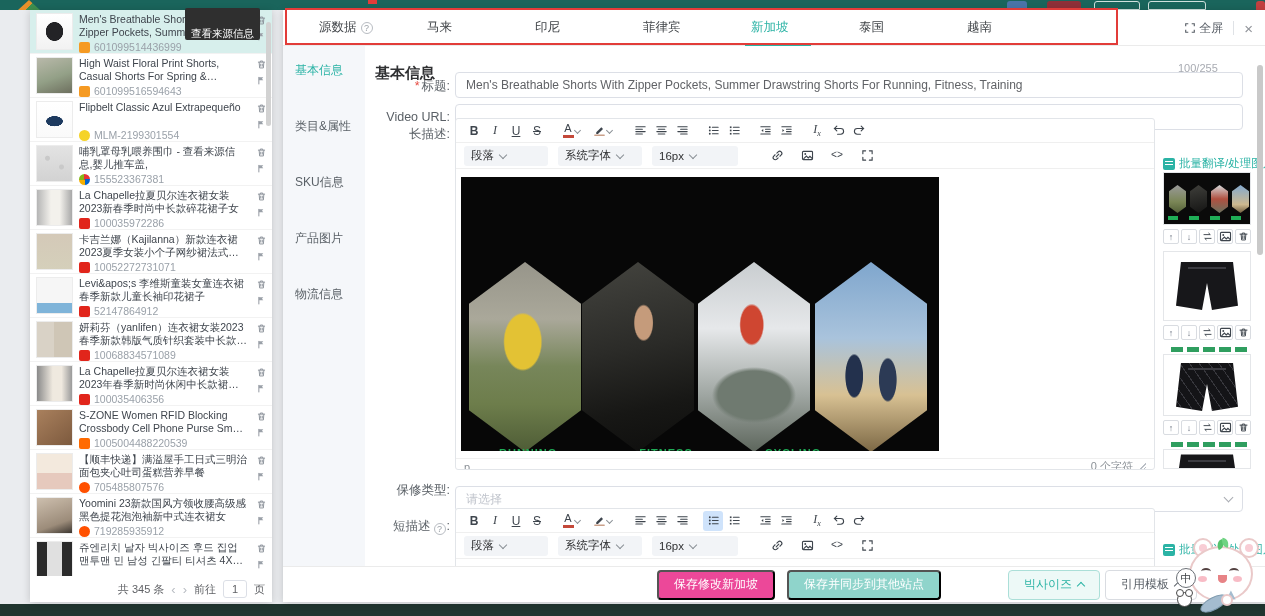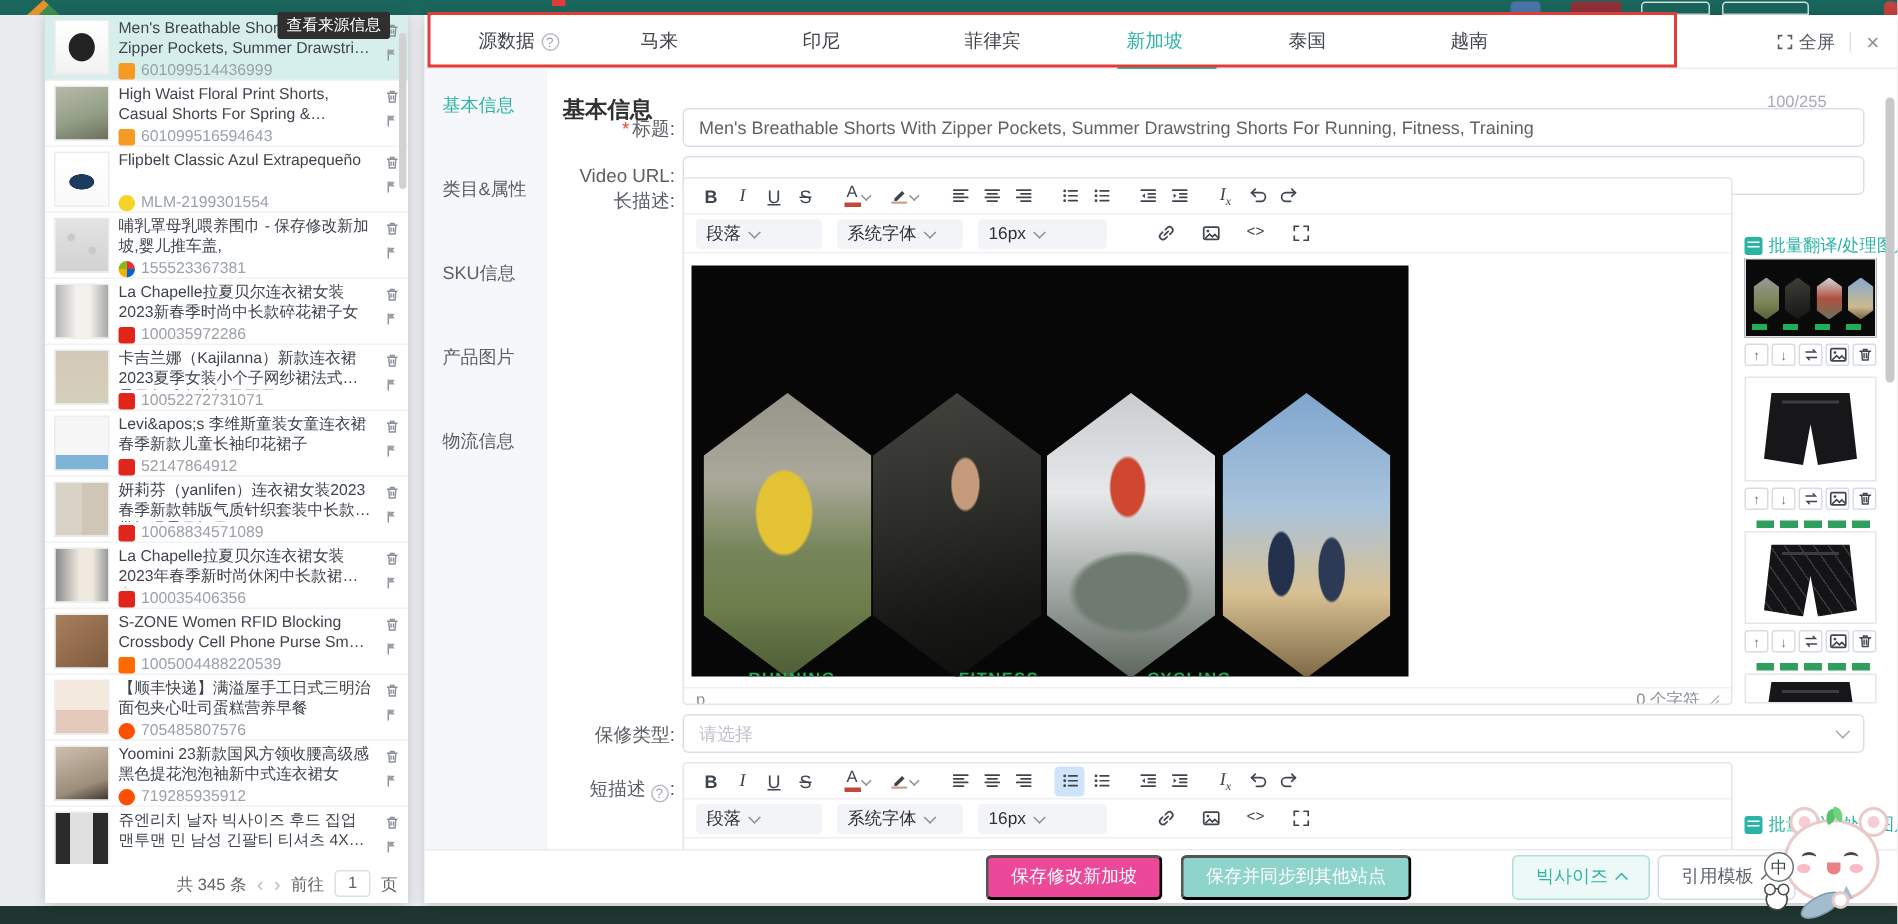--- a/index.html
+++ b/index.html
@@ -28,21 +28,21 @@
   .pico.circle{border-radius:50%;}
   .pid{font-size:10.5px;color:#9aa1a9;white-space:nowrap;}
   .pacts{width:14px;flex:none;display:flex;flex-direction:column;align-items:center;gap:5px;padding-top:2px;color:#8a9099;}
   .pacts svg{display:block;}
   .sb-scroll{position:absolute;right:1px;top:12px;width:5px;height:104px;border-radius:3px;background:#d2d2d2;z-index:12;}
   .pagebar{position:absolute;left:0;bottom:0;width:100%;height:26px;background:#fff;display:flex;
     align-items:center;justify-content:flex-end;gap:7px;padding-right:7px;font-size:11px;color:#606266;z-index:11;}
   .pg-arrow{color:#b8bcc2;font-size:13px;line-height:1;}
   .pg-input{width:24px;height:18px;border:1px solid #dcdfe6;border-radius:3px;text-align:center;
     font-size:11px;color:#606266;padding:0;}
-  .tooltip{position:absolute;left:185px;top:8px;height:18px;padding:0 6px;background:#2f2f2f;color:#fff;
+  .tooltip{position:absolute;left:185px;top:8px;height:18px;padding:16px 6px;background:#2f2f2f;color:#fff;
     font-size:10.5px;line-height:18px;border-radius:2px;z-index:40;white-space:nowrap;}
 
   
   .modal{position:absolute;left:283px;top:10px;width:982px;height:592px;background:#fff;
     box-shadow:0 1px 8px rgba(0,0,0,.18);z-index:10;overflow:hidden;}
   .tabbar{position:absolute;left:0;top:0;width:100%;height:36px;border-bottom:1px solid #ebebeb;
     display:flex;align-items:center;padding-left:12px;}
   .tab{width:108px;padding-left:24px;font-size:12.5px;color:#404448;position:relative;height:36px;
     display:flex;align-items:center;gap:4px;cursor:pointer;}
   .tab.active{color:#2bb3a5;}
@@ -59,21 +59,21 @@
   .snav-item.active{color:#2bb3a5;}
 
   .sec-title{position:absolute;left:92px;top:42px;font-size:15px;font-weight:bold;color:#303133;}
   .flabel{position:absolute;left:40px;width:127px;text-align:right;font-size:12.5px;color:#5a6066;}
   .req{color:#e64b42;margin-right:2px;}
   .tinput{position:absolute;left:172px;width:788px;height:26px;border:1px solid #dcdfe6;border-radius:4px;
     background:#fff;font-size:12px;color:#606266;padding:0 56px 0 10px;width:788px;}
   input.tinput{outline:none;}
   .counter{position:absolute;font-size:11px;color:#a8abb2;}
   .fake-select{position:absolute;left:172px;width:788px;height:26px;border:1px solid #dcdfe6;border-radius:4px;
-    display:flex;align-items:center;padding:0 10px;font-size:12px;color:#c0c4cc;}
+    display:flex;align-items:center;padding:0 10px;font-size:12px;color:#c0c4cc;margin-top:10px;}
   .chev{width:7px;height:7px;border-right:1.4px solid #a8abb2;border-bottom:1.4px solid #a8abb2;
     transform:rotate(45deg);margin-left:auto;margin-top:-3px;flex:none;}
 
   
   .rte{position:absolute;left:172px;width:700px;border:1px solid #e2e5e9;border-radius:3px;background:#fff;overflow:hidden;}
   .rt-row{display:flex;align-items:center;padding:0 8px;border-bottom:1px solid #efefef;}
   .rt-row1{height:24px;gap:1px;}
   .rt-row2{height:26px;gap:10px;}
   .rt-btn{width:20px;height:20px;display:flex;align-items:center;justify-content:center;color:#3e454d;
     font-size:12px;border-radius:3px;flex:none;}
@@ -285,21 +285,21 @@
             <svg width="10" height="11" viewBox="0 0 14 14">
               <path d="M4 2v10.4" stroke="#8a9099" stroke-width="1.3"></path>
               <path d="M4 2.4h6.2L8.4 4.6l1.8 2.2H4z" fill="#9aa0a8"></path>
             </svg>
           </span>
         </div>
       </article>
       <article class="pitem">
         <div class="pthumb" style="background: radial-gradient(circle at 30% 35%, rgb(201, 201, 201) 2px, transparent 3px), radial-gradient(circle at 70% 60%, rgb(201, 201, 201) 2px, transparent 3px), linear-gradient(rgb(227, 227, 227), rgb(210, 210, 210));"></div>
         <div class="pmain">
-          <div class="ptitle">哺乳罩母乳喂养围巾 - 保存修改新加坡,婴儿推车盖,</div>
+          <div class="ptitle">哺乳罩母乳喂养围巾 - 查看来源信息,婴儿推车盖,</div>
           <div class="pidrow">
             <span class="pico circle" style="background: conic-gradient(rgb(229, 50, 56) 0deg, rgb(229, 50, 56) 25%, rgb(0, 100, 210) 0deg, rgb(0, 100, 210) 50%, rgb(245, 175, 2) 0deg, rgb(245, 175, 2) 75%, rgb(134, 184, 23) 0deg, rgb(134, 184, 23) 100%);"></span>
             <span class="pid">155523367381</span>
           </div>
         </div>
         <div class="pacts">
           <span>
             <svg width="11" height="11" viewBox="0 0 14 14" fill="none" stroke="#8a9099" stroke-width="1.2">
               <path d="M2.5 4h9M5.5 4V2.6h3V4M4 4l.6 7.4h4.8L10 4M6 6v3.6M8 6v3.6"></path>
             </svg>

